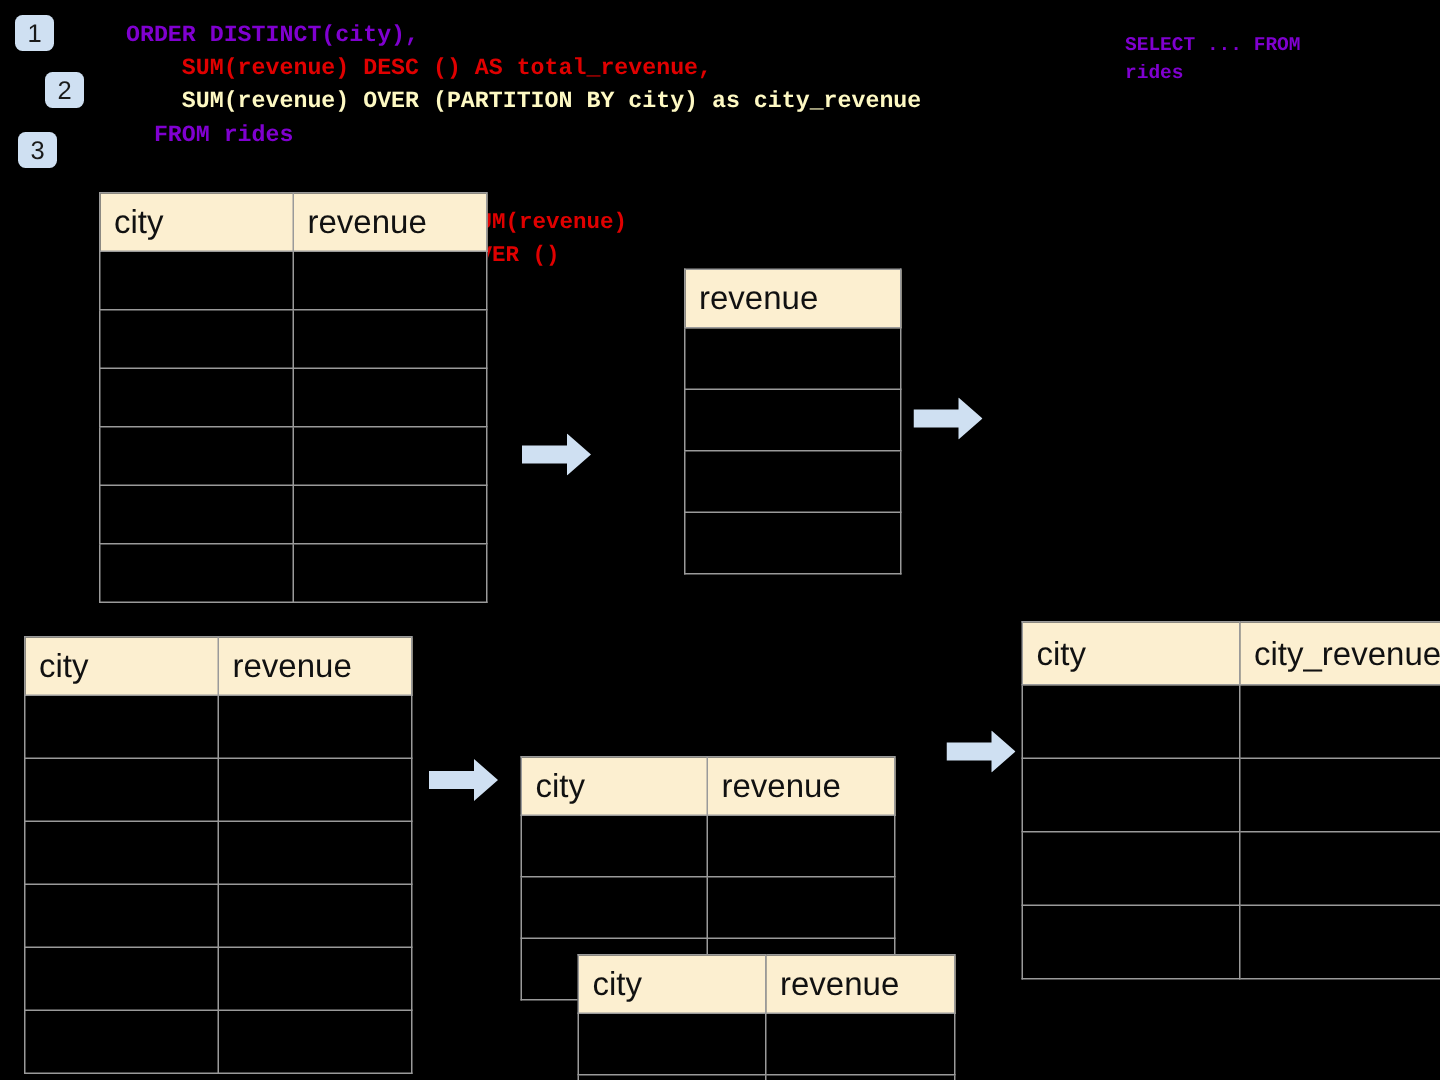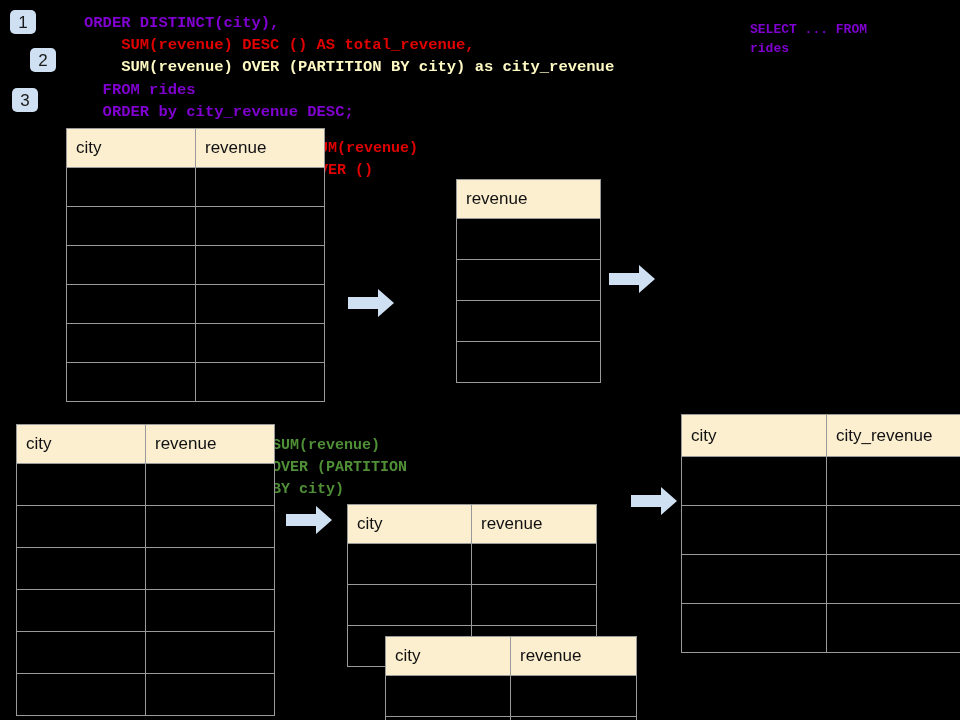--- a/index.html
+++ b/index.html
@@ -79,21 +79,21 @@
     border: 1px solid #9a9a9a;
     padding: 0;
     margin: 0;
     background: #000;
   }
   .tbl th {
     background: #fcefd0;
     color: #111111;
     font-family: "Liberation Sans", sans-serif;
     font-weight: normal;
-    font-size: 17px;
+    font-size: 22px;
     text-align: left;
     padding: 0 0 0 9px;
     border-bottom: 1px solid #9a9a9a;
   }
 
   
   .arrow {
     position: absolute;
     display: block;
   }
@@ -110,30 +110,26 @@
     <span>2</span>
   </div>
   <div class="badge" style="left:12px; top:88px;">
     <span>3</span>
   </div>
 
   <div class="code purple" style="left:84px; top:12px;">ORDER DISTINCT(city),</div>
   <div class="code red" style="left:84px; top:34px;">    SUM(revenue) DESC () AS total_revenue,</div>
   <div class="code green" style="left:84px; top:56px;">    SUM(revenue) OVER (PARTITION BY city) as city_revenue</div>
   <div class="code purple" style="left:84px; top:79px;">  FROM rides</div>
-  <div class="code purple" style="left:84px; top:101px;">  ORDER by city_revenue DESC;</div>
 
   <div class="sidenote" style="left:750px; top:20px;">SELECT ... FROM
 rides</div>
 
   <div class="anno red" style="left:310px; top:138px;">SUM(revenue)
 OVER ()</div>
-  <div class="anno green" style="left:272px; top:435px;">SUM(revenue)
-OVER (PARTITION
-BY city)</div>
 
   <table class="tbl" style="left:66px; top:128px; width:238px;">
     <thead>
       <tr>
         <th style="width:119px; height:38px;">city</th>
         <th style="width:119px; height:38px;">revenue</th>
       </tr>
     </thead>
     <tbody>
       <tr>

